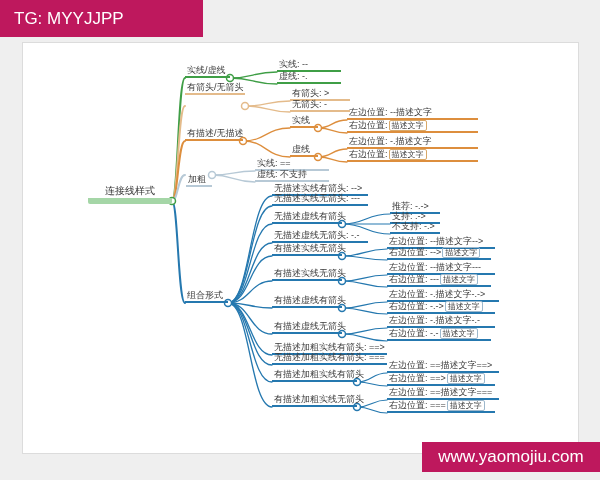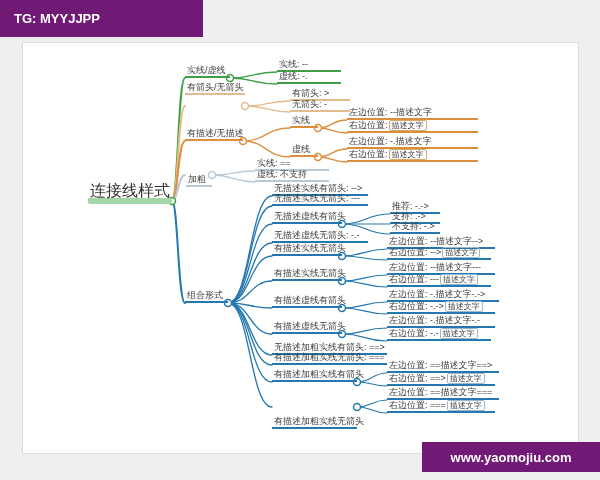--- a/index.html
+++ b/index.html
@@ -6,41 +6,41 @@
   body{
     width:600px;height:480px;position:relative;overflow:hidden;
     background:#efefef;
     font-family:"Liberation Sans","DejaVu Sans",sans-serif;
   }
   .canvas{
     position:absolute;left:22px;top:42px;width:555px;height:410px;
     background:#ffffff;border:1px solid #dcdcdc;
   }
   .wm{
-    position:absolute;background:#701a75;color:#ffffff;
-    font-size:13px;display:flex;align-items:center;z-index:30;font-weight:bold;
+    position:absolute;background:#be185d;color:#ffffff;
+    font-size:17px;display:flex;align-items:center;z-index:30;
   }
   .wm-top{left:0;top:0;width:203px;height:37px;padding-left:14px;box-sizing:border-box;}
   .wm-bottom{left:422px;top:442px;width:178px;height:30px;justify-content:center;}
   svg.links{position:absolute;left:0;top:0;z-index:5;}
   .node{
     position:absolute;z-index:10;box-sizing:border-box;
     font-size:9px;line-height:10px;height:13px;
     padding:0 2px 1px 2px;white-space:nowrap;color:#3a3a3a;
     border-bottom:2px solid #999;
   }
   .node .codebox{
     display:inline-block;border:1px solid #9db8cc;border-radius:2px;
     padding:0 2px;margin-left:1px;font-size:8px;line-height:9px;
   }
   .codebox.or{border-color:#d8a869;}
   .root-node{
     position:absolute;z-index:10;box-sizing:border-box;
     left:88px;top:184px;width:84px;height:20px;
-    font-size:16px;line-height:13px;text-align:center;color:#333;
+    font-size:10px;line-height:13px;text-align:center;color:#333;
     border-bottom:6px solid #a5d6a7;border-radius:2px;white-space:nowrap;
   }
 </style>
 </head>
 <body>
 
 <div class="canvas"></div>
 
 <svg class="links" width="600" height="480" viewBox="0 0 600 480">
   <g fill="none" stroke-linecap="round">
@@ -159,24 +159,24 @@
 
 <div class="node" style="left:272px;top:295px;width:70px;border-color:#2578af">有描述虚线有箭头</div>
 <div class="node" style="left:387px;top:289px;width:112px;border-color:#2578af">左边位置: -.描述文字-.-&gt;</div>
 <div class="node" style="left:387px;top:301px;width:108px;border-color:#2578af"><span>右边位置: -.-&gt;</span><span class="codebox">描述文字</span></div>
 
 <div class="node" style="left:272px;top:321px;width:70px;border-color:#2578af">有描述虚线无箭头</div>
 <div class="node" style="left:387px;top:315px;width:108px;border-color:#2578af">左边位置: -.描述文字-.-</div>
 <div class="node" style="left:387px;top:328px;width:104px;border-color:#2578af"><span>右边位置: -.-</span><span class="codebox">描述文字</span></div>
 
 <div class="node" style="left:272px;top:342px;width:115px;border-color:#2578af">无描述加粗实线有箭头: ==&gt;</div>
-<div class="node" style="left:272px;top:352px;width:115px;border-color:#2578af">有描述加粗实线无箭头: ===</div>
+<div class="node" style="left:272px;top:352px;width:115px;border-color:#2578af">无描述加粗实线有箭头: ===</div>
 
 <div class="node" style="left:272px;top:369px;width:85px;border-color:#2578af">有描述加粗实线有箭头</div>
 <div class="node" style="left:387px;top:360px;width:112px;border-color:#2578af">左边位置: ==描述文字==&gt;</div>
 <div class="node" style="left:387px;top:373px;width:108px;border-color:#2578af"><span>右边位置: ==&gt;</span><span class="codebox">描述文字</span></div>
 
-<div class="node" style="left:272px;top:416px;width:85px;border-color:#2578af">有描述加粗实线无箭头</div>
+<div class="node" style="left:272px;top:394px;width:85px;border-color:#2578af">有描述加粗实线无箭头</div>
 <div class="node" style="left:387px;top:387px;width:112px;border-color:#2578af">左边位置: ==描述文字===</div>
 <div class="node" style="left:387px;top:400px;width:108px;border-color:#2578af"><span>右边位置: ===</span><span class="codebox">描述文字</span></div>
 
 <div class="wm wm-top">TG: MYYJJPP</div>
 <div class="wm wm-bottom">www.yaomojiu.com</div>
 
 </body></html>

